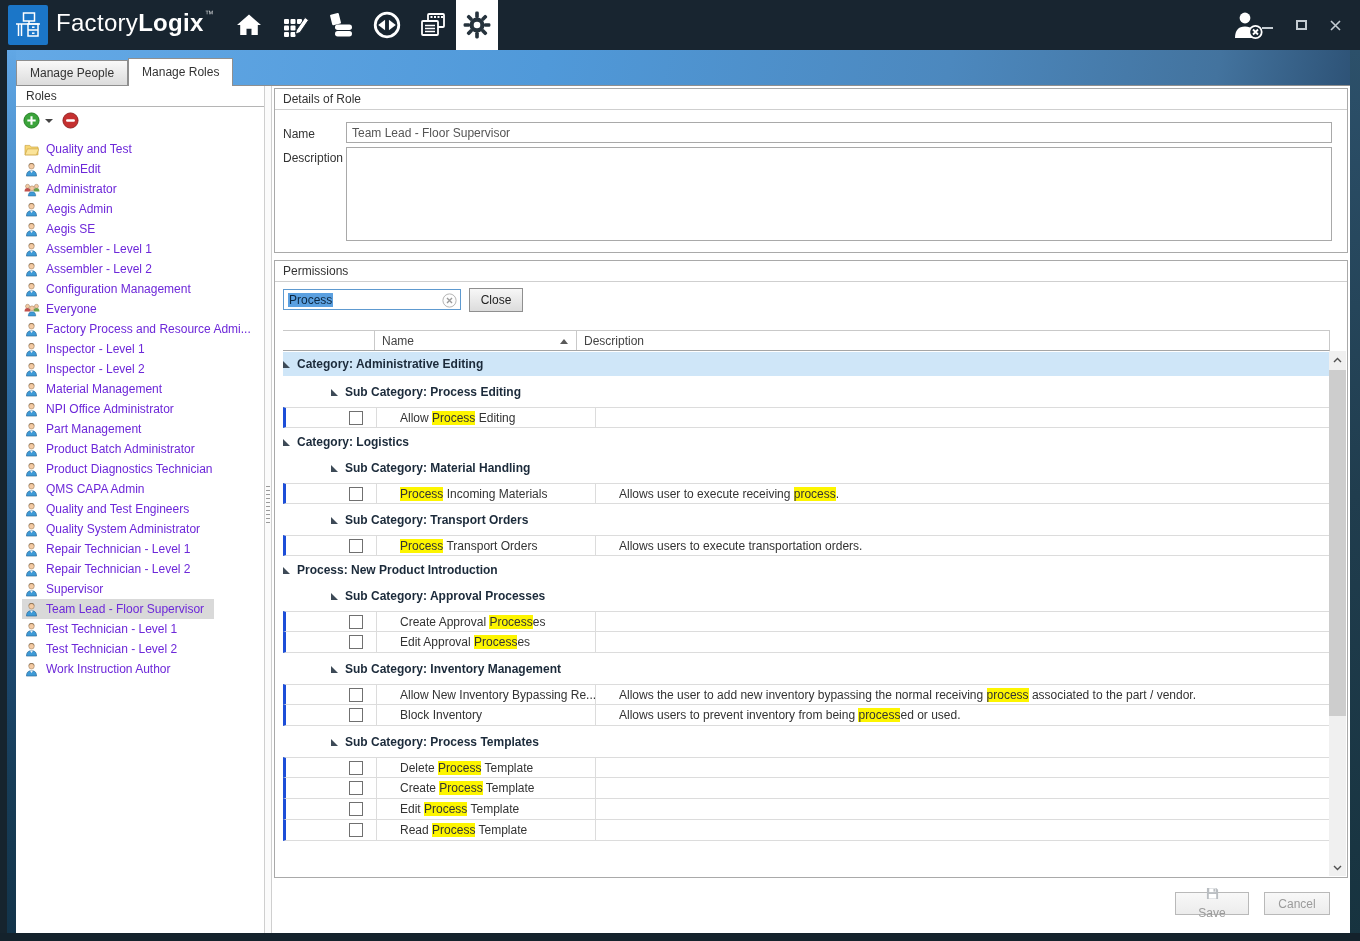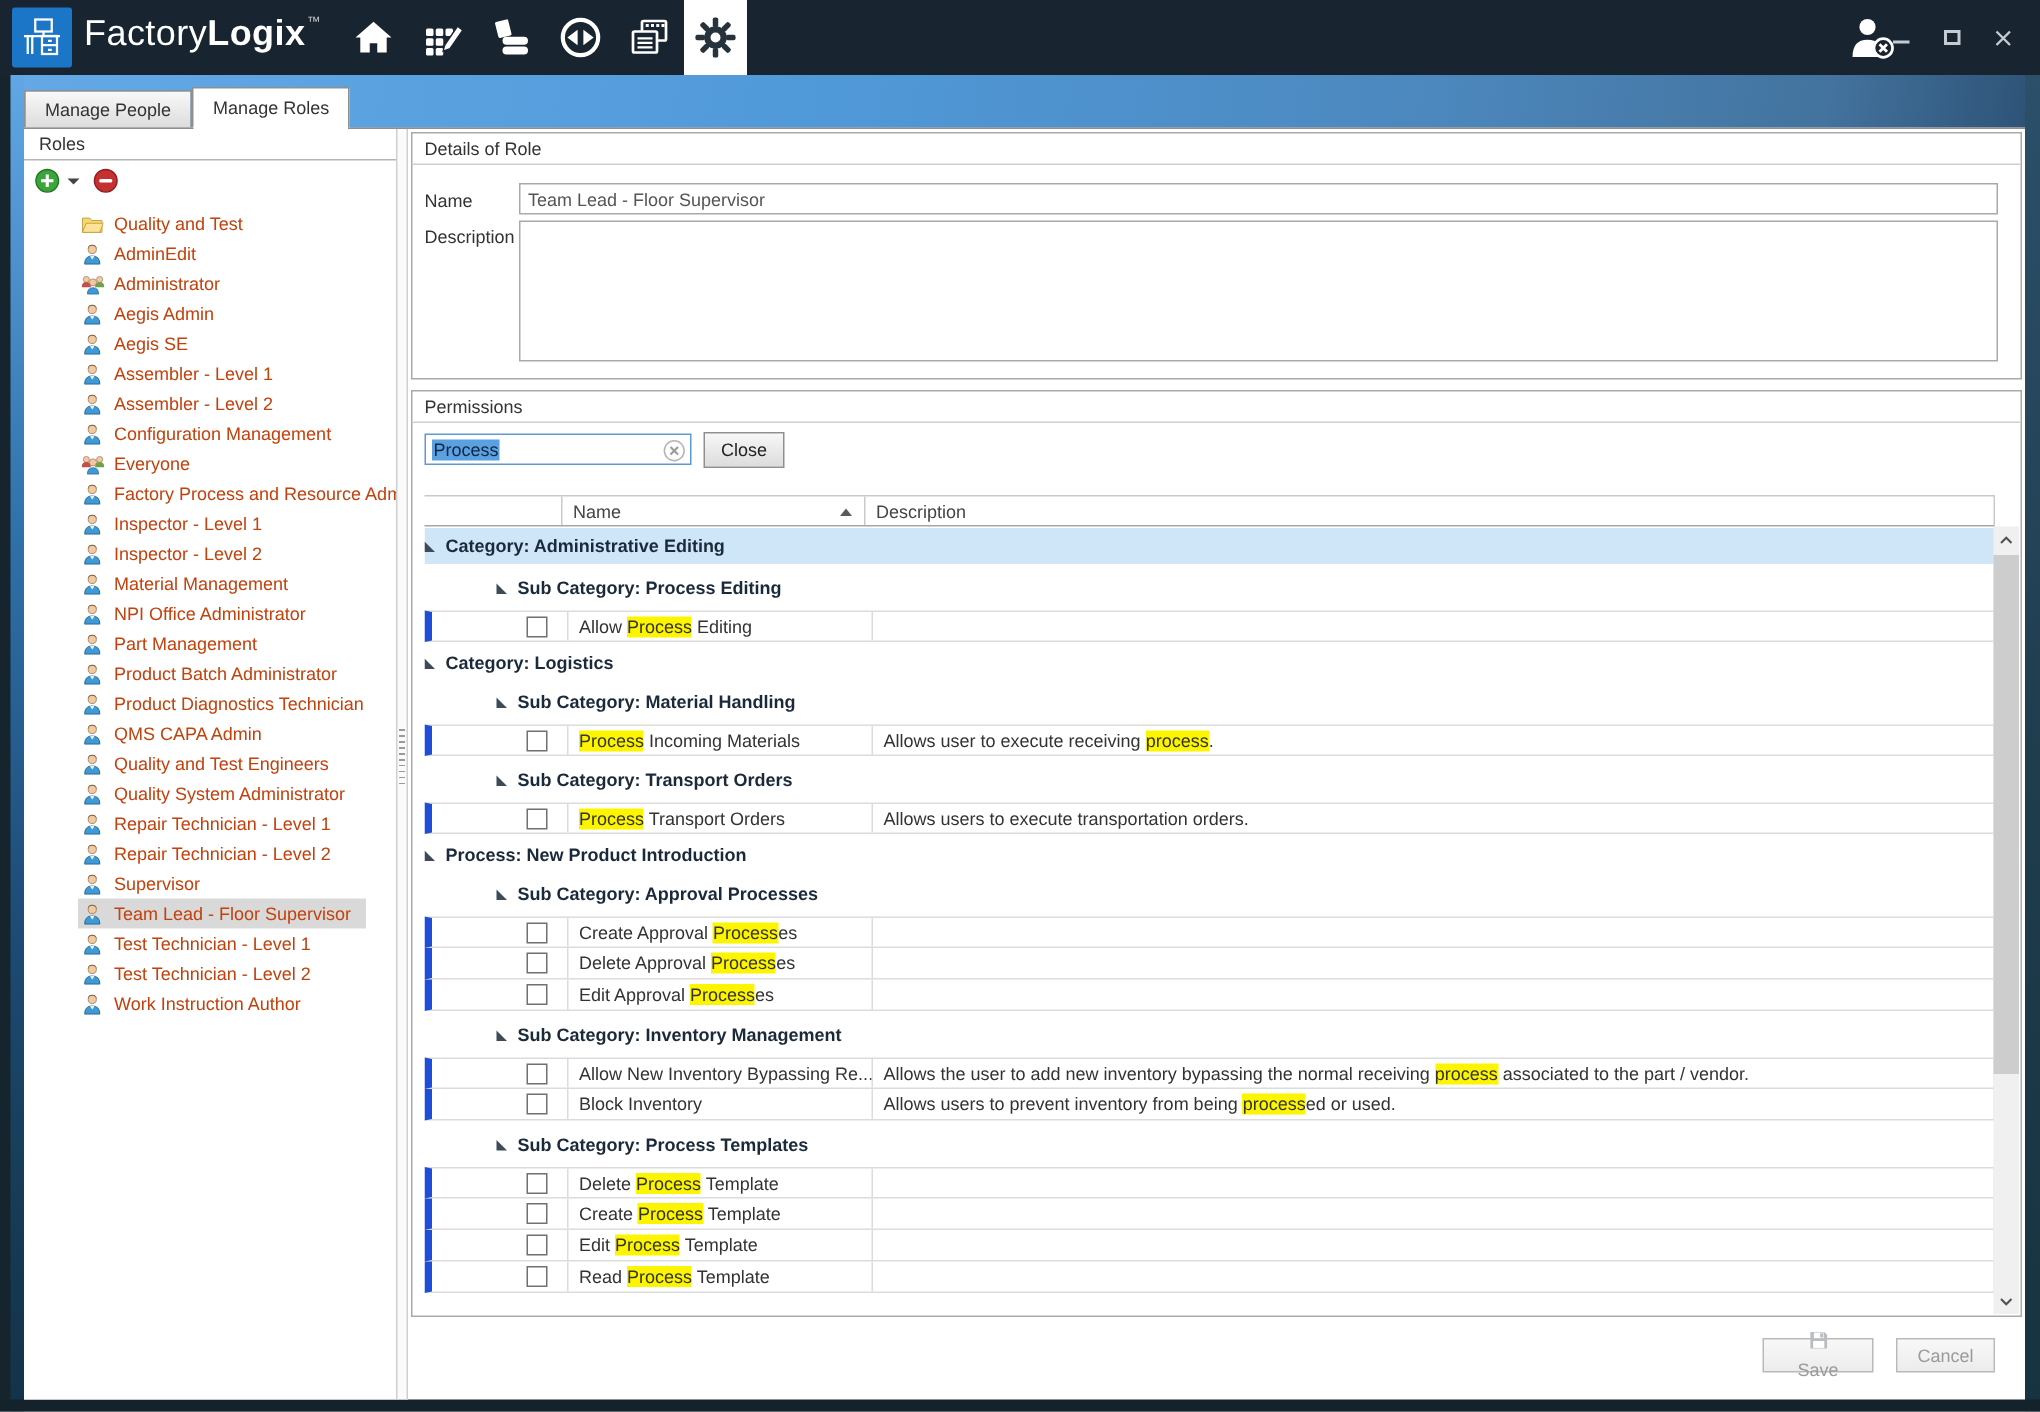--- a/index.html
+++ b/index.html
@@ -41,21 +41,21 @@
   .content { position:absolute; left:16px; top:85px; width:1334px; height:848px; background:#fff;
     border-top:1px solid #8f8f8f; z-index:2; }
 
   
   .roles-panel { position:absolute; left:0; top:0; width:248px; height:100%; background:#fff; }
   .rp-title { height:21px; line-height:21px; padding-left:10px; font-size:12px; color:#333; border-bottom:1px solid #b5b5b5; }
   .rp-toolbar { height:27px; display:flex; align-items:center; padding-left:7px; gap:3px; }
   .tool { display:flex; align-items:center; cursor:pointer; }
   .caret { width:0; height:0; border-left:4px solid transparent; border-right:4px solid transparent; border-top:4px solid #444; margin:0 6px 0 2px; cursor:pointer; }
   .roles-list { position:absolute; left:0; top:50px; right:0; bottom:0; overflow:hidden; padding-top:3px; }
-  .role-item { display:flex; align-items:center; height:20px; padding-left:36px; font-size:12px; color:#c2410c; cursor:pointer; white-space:nowrap;text-align:right; }
+  .role-item { display:flex; align-items:center; height:20px; padding-left:6px; font-size:12px; color:#6d28d9; cursor:pointer; white-space:nowrap;text-align:right; }
   .role-item .rc { display:flex; align-items:center; gap:6px; height:20px; padding:0 10px 0 2px; }
   .role-item.selected .rc { background:#d9d9d9; }
   .ric { width:16px; height:15px; display:flex; align-items:center; }
 
   
   .splitter { position:absolute; left:248px; top:0; width:8px; height:100%; background:#fbfbfb;
     border-left:1px solid #cfcfcf; border-right:1px solid #cfcfcf; cursor:col-resize; }
   .splitter .grip { position:absolute; left:1px; top:400px; width:4px; height:38px;
     background:repeating-linear-gradient(to bottom,#9a9a9a 0 1px,transparent 1px 4px); }
 
@@ -88,21 +88,21 @@
   .hc3 { flex:1; cursor:pointer; }
   .sortarrow { position:absolute; right:8px; top:8px; width:0; height:0;
     border-left:4px solid transparent; border-right:4px solid transparent; border-bottom:5px solid #5a5a5a; }
   .grid-rows { position:absolute; left:8px; top:90px; width:1047px; height:526px; overflow:hidden; font-size:12px; color:#333; }
 
   .grow { display:flex; align-items:center; }
   .tri { width:0; height:0; border-bottom:7px solid #3d4a57; border-right:7px solid transparent; margin-right:7px; cursor:pointer; flex:none; }
   .cat { height:20px; margin:4px 0 3px; font-weight:bold; color:#1b2a3a; }
   .cat.sel { background:#cfe6f8; height:24px; margin:1px 0 3px; }
   .sub { height:20px; margin:6px 0 5px; font-weight:bold; color:#1b2a3a; padding-left:48px; }
-  .perm { height:21px; display:flex; border-bottom:1px solid #dcdcdc; border-left:5px solid #1d4ed8; border-right:1px solid #dcdcdc; }
+  .perm { height:21px; display:flex; border-bottom:1px solid #dcdcdc; border-left:3px solid #1d4ed8; border-right:1px solid #dcdcdc;gap:16px; }
   .cat + .perm, .sub + .perm { border-top:1px solid #dcdcdc; }
   .pc1 { width:91px; border-right:1px solid #dcdcdc; display:flex; align-items:center; justify-content:flex-end; padding-right:13px; flex:none; }
   .pc2 { width:203px; border-right:1px solid #dcdcdc; padding:3px 0 0 7px; white-space:nowrap; overflow:hidden; flex:none; }
   .pc3 { flex:1; padding:3px 0 0 7px; white-space:nowrap; overflow:hidden; }
   .cb { width:14px; height:14px; border:1px solid #707070; background:#fff; display:flex; align-items:center; justify-content:center; cursor:pointer; flex:none; }
   .hl { background:#fdf500; }
 
   
   .vscroll { position:absolute; top:90px; right:1px; bottom:1px; width:17px; background:#f0f0f0; }
   .sarrow { position:absolute; left:0; width:17px; height:17px; display:flex; align-items:center; justify-content:center; cursor:pointer; }
@@ -705,27 +705,20 @@
             <div class="pc1">
               <span class="cb"></span>
             </div>
             <div class="pc2"><span>Create Approval </span><span class="hl">Process</span><span>es</span></div>
             <div class="pc3"></div>
           </div>
           <div class="perm">
             <div class="pc1">
               <span class="cb"></span>
             </div>
-            <div class="pc2"><span>Delete Approval </span><span class="hl">Process</span><span>es</span></div>
-            <div class="pc3"></div>
-          </div>
-          <div class="perm">
-            <div class="pc1">
-              <span class="cb"></span>
-            </div>
             <div class="pc2"><span>Edit Approval </span><span class="hl">Process</span><span>es</span></div>
             <div class="pc3"></div>
           </div>
           <div class="grow sub">
             <span class="tri"></span>
             <span>Sub Category: Inventory Management</span>
           </div>
           <div class="perm">
             <div class="pc1">
               <span class="cb"></span>

